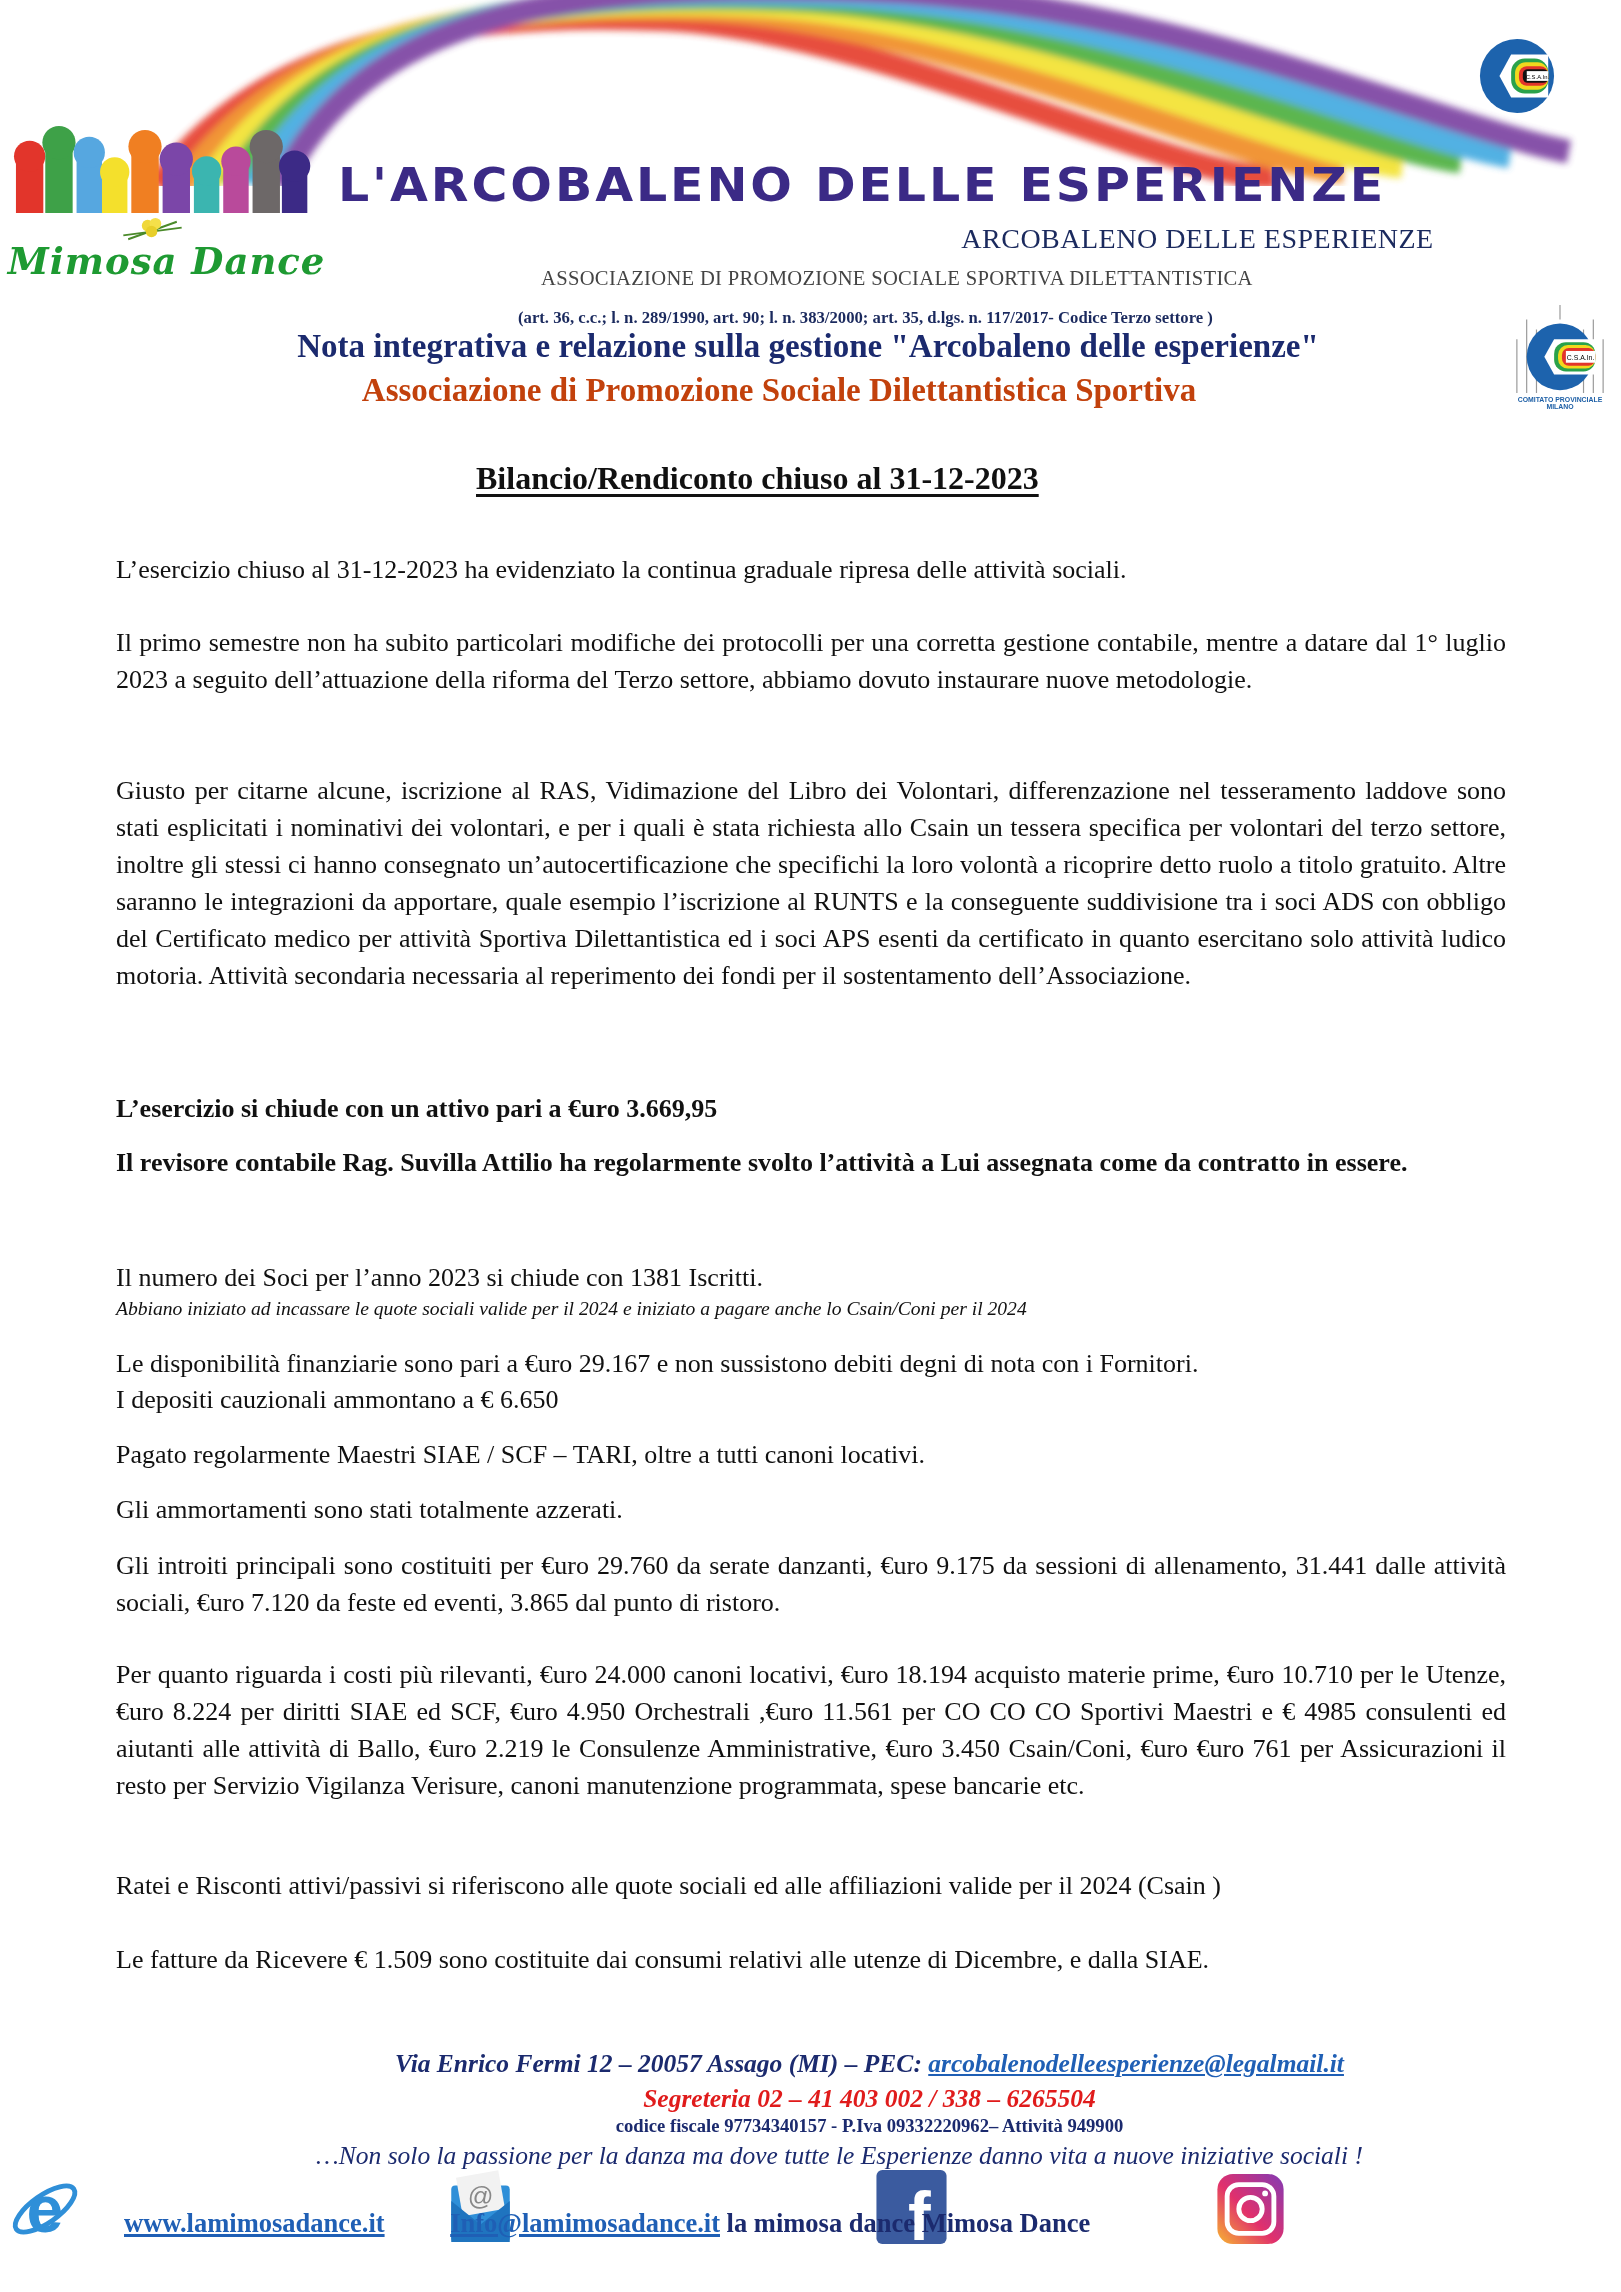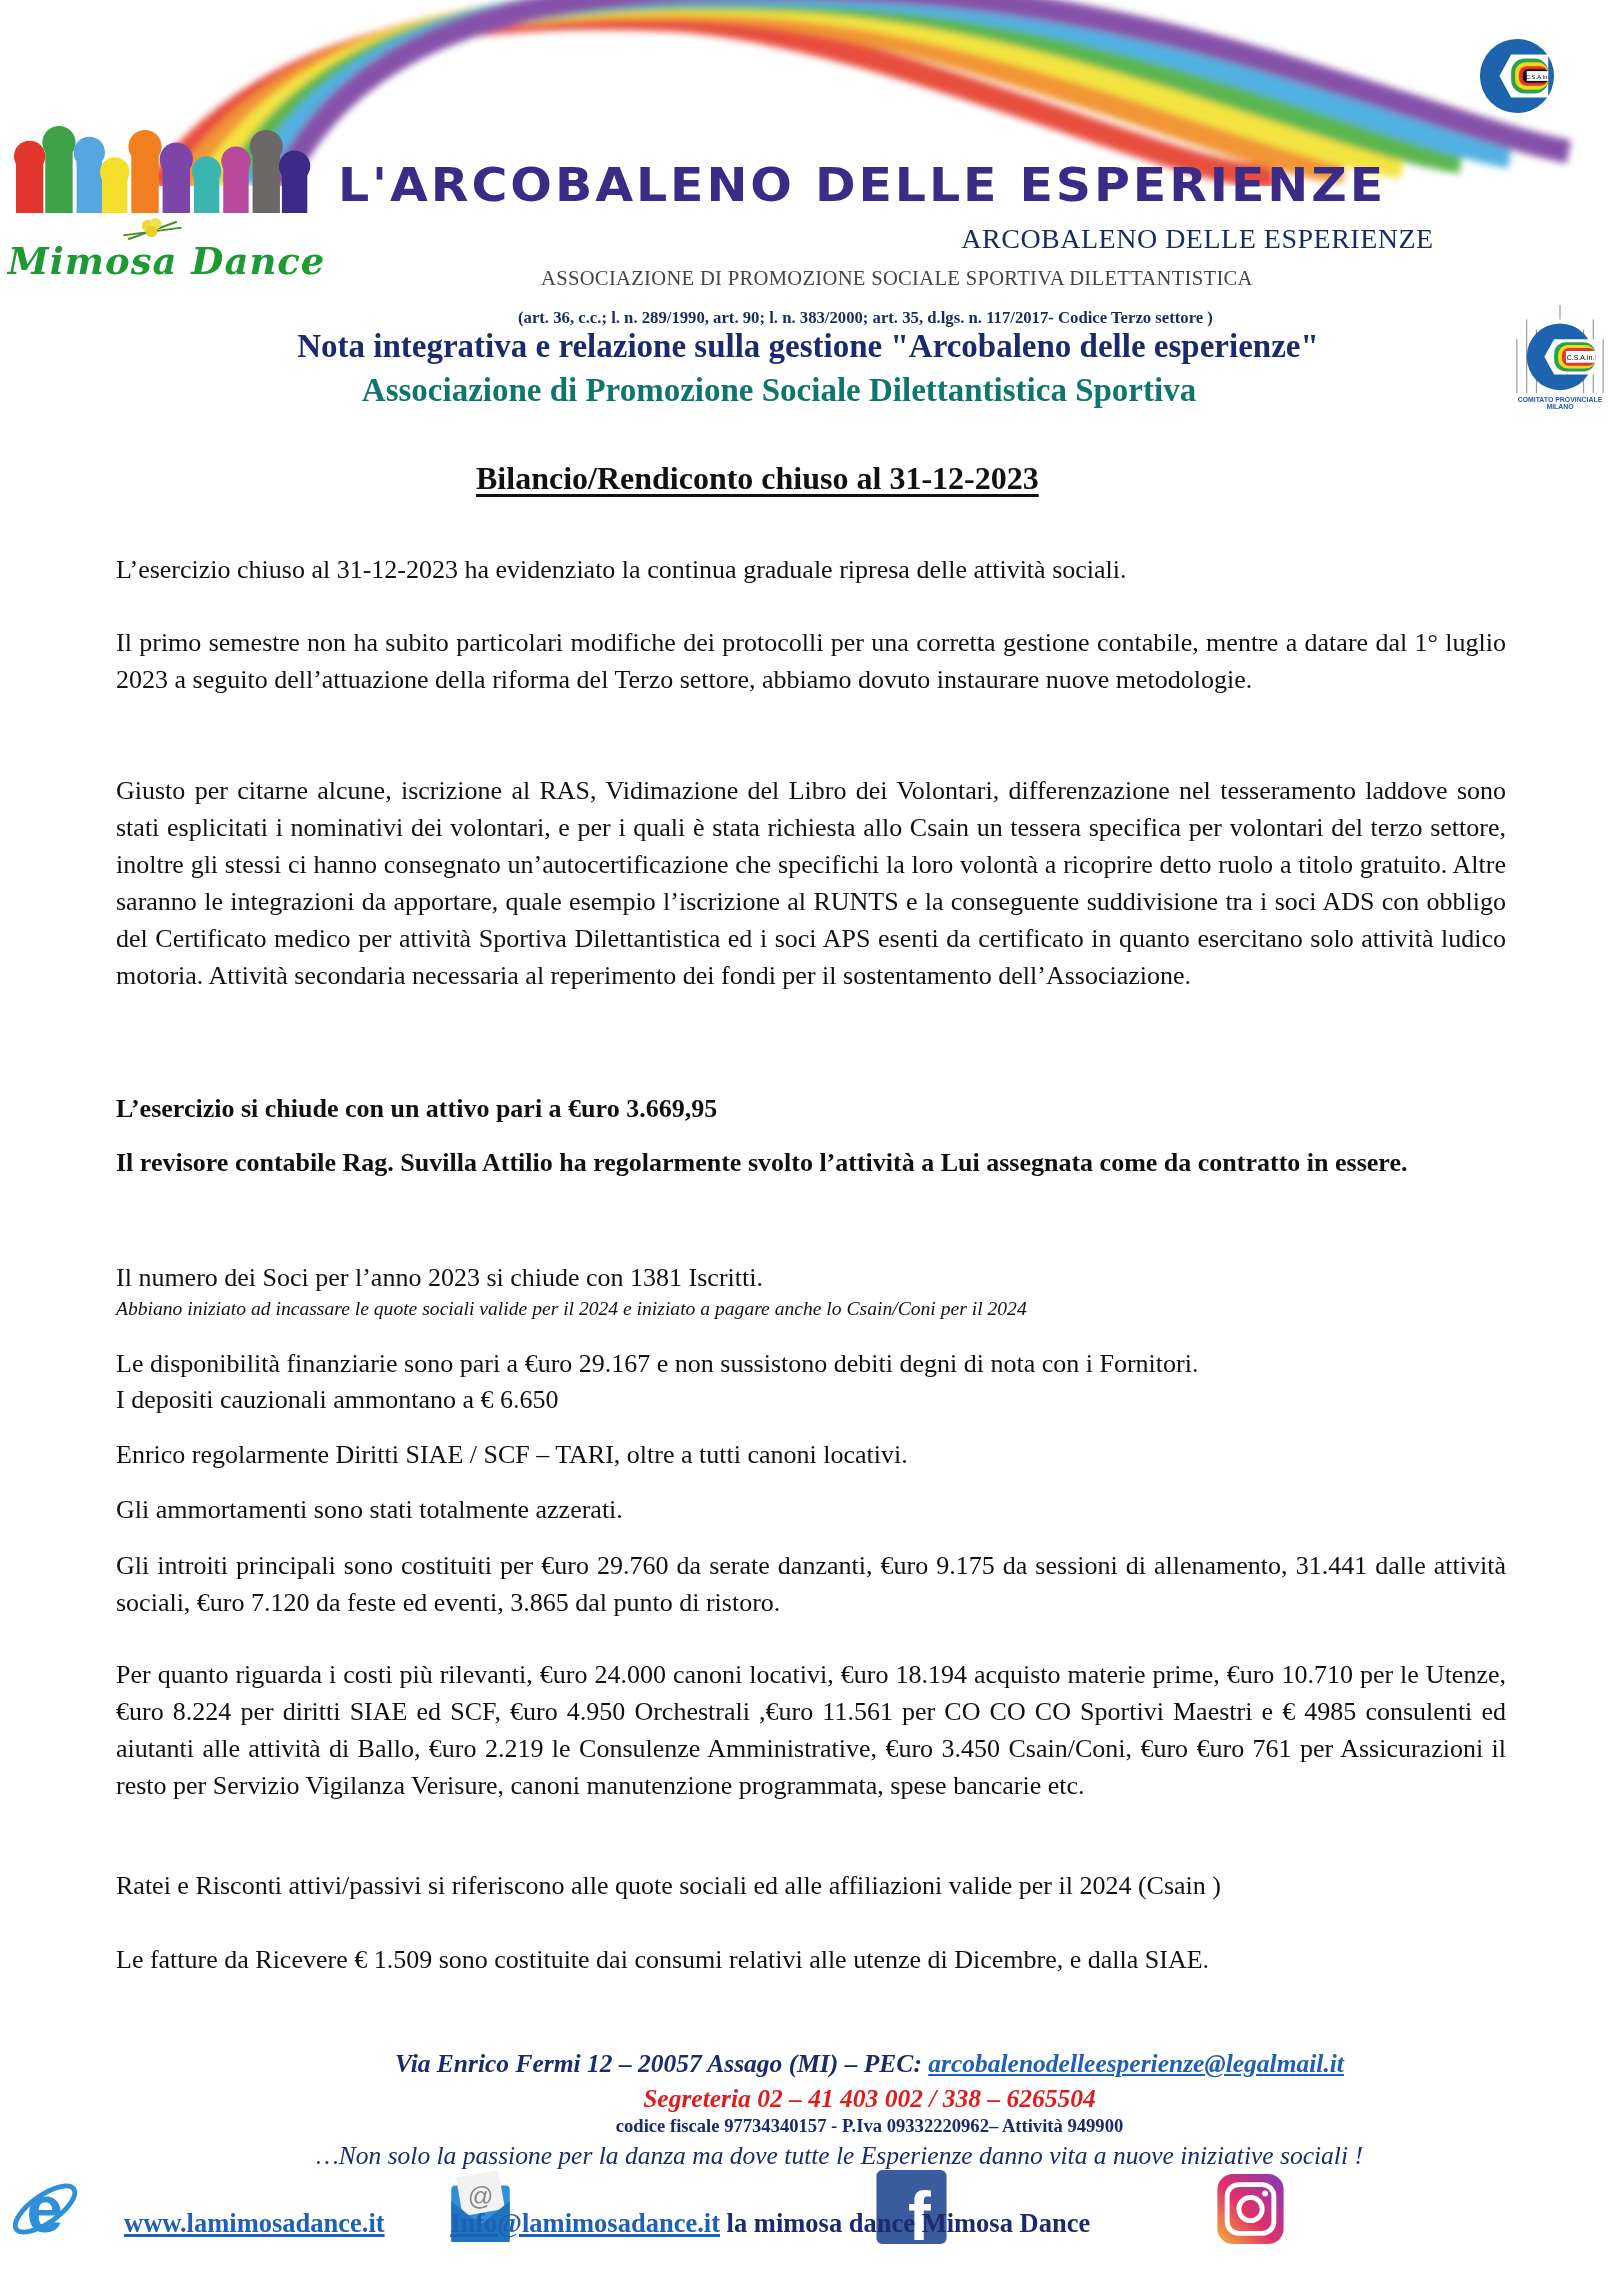--- a/index.html
+++ b/index.html
@@ -18,21 +18,21 @@
   .assoc-sub { position: absolute; top: 267px; left: 541px; font-size: 20.6px; color: #444; letter-spacing: 0.3px; white-space: nowrap; }
   .assoc-law { position: absolute; top: 308px; left: 518px; font-size: 16.7px; font-weight: bold; color: #1b2a5e; white-space: nowrap; }
 
   .csain-milano { position: absolute; left: 1507px; top: 300px; width: 106px; height: 110px; }
   .csain-milano .cap { position: absolute; bottom: 0; left: 0; width: 106px; text-align: center;
                        font-family: "Liberation Sans", sans-serif; font-size: 6.9px; font-weight: bold; color: #1d5fa6; }
 
   .nota-title { position: absolute; left: 0; width: 1470px; top: 328px; text-align: center;
                 font-size: 33px; font-weight: bold; color: #1b2a6e; padding-left: 44px; white-space: nowrap; margin-left: 29px; }
   .nota-sub { position: absolute; left: 0; width: 1470px; top: 372px; text-align: center;
-              font-size: 33px; font-weight: bold; color: #0f766e; padding-left: 44px; white-space: nowrap; }
+              font-size: 33px; font-weight: bold; color: #c2410c; padding-left: 44px; white-space: nowrap; }
 
   .doc-title { position: absolute; left: 476px; top: 460px; font-size: 32px; font-weight: bold;
                text-decoration: underline; text-decoration-thickness: 2.9px; text-underline-offset: 4.9px; white-space: nowrap; }
 
   
   .p { position: absolute; left: 116px; width: 1390px; font-size: 26px; line-height: 37px; text-align: justify; }
   .p.b { font-weight: bold; }
   .p.small-it { font-size: 19.6px; font-style: italic; line-height: 25.5px; }
 
   
@@ -141,21 +141,21 @@
 
 <div class="p" style="top:551px">L’esercizio chiuso al 31-12-2023 ha evidenziato la continua graduale ripresa delle attività sociali.</div>
 <div class="p" style="top:624px">Il primo semestre non ha subito particolari modifiche dei protocolli per una corretta gestione contabile, mentre a datare dal 1° luglio 2023 a seguito dell’attuazione della riforma del Terzo settore, abbiamo dovuto instaurare nuove metodologie.</div>
 <div class="p" style="top:772px">Giusto per citarne alcune, iscrizione al RAS, Vidimazione del Libro dei Volontari,  differenzazione nel tesseramento laddove sono stati esplicitati i nominativi dei volontari, e per i quali è stata richiesta allo Csain un tessera specifica per volontari del terzo settore, inoltre gli stessi ci hanno consegnato un’autocertificazione che specifichi la loro volontà a ricoprire detto ruolo a titolo gratuito. Altre saranno le integrazioni da apportare, quale esempio l’iscrizione al RUNTS e la conseguente suddivisione tra i soci ADS con obbligo del Certificato medico per attività Sportiva Dilettantistica ed i soci APS esenti da certificato in quanto esercitano solo attività ludico motoria. Attività secondaria necessaria al reperimento dei fondi per il sostentamento dell’Associazione.</div>
 <div class="p b" style="top:1090px">L’esercizio si chiude con un attivo pari a €uro 3.669,95</div>
 <div class="p b" style="top:1144px">Il revisore contabile Rag. Suvilla Attilio ha regolarmente svolto l’attività a Lui assegnata come da contratto in essere.</div>
 <div class="p" style="top:1259px">Il numero dei Soci per l’anno 2023 si chiude con 1381 Iscritti.</div>
 <div class="p small-it" style="top:1296px">Abbiano iniziato ad incassare le quote sociali valide per il 2024  e iniziato a pagare anche lo Csain/Coni  per il 2024</div>
 <div class="p" style="top:1345px">Le disponibilità finanziarie sono pari a €uro 29.167 e non sussistono debiti degni di nota con i Fornitori.</div>
 <div class="p" style="top:1381px">I depositi cauzionali ammontano a € 6.650</div>
-<div class="p" style="top:1436px">Enrico regolarmente Diritti SIAE / SCF – TARI,  oltre a tutti canoni locativi.</div>
+<div class="p" style="top:1436px">Pagato regolarmente Maestri SIAE / SCF – TARI,  oltre a tutti canoni locativi.</div>
 <div class="p" style="top:1491px">Gli ammortamenti sono stati totalmente azzerati.</div>
 <div class="p" style="top:1547px">Gli introiti principali sono costituiti per €uro 29.760 da serate danzanti, €uro 9.175 da sessioni di allenamento, 31.441 dalle attività sociali,  €uro 7.120 da feste ed eventi, 3.865 dal punto di ristoro.</div>
 <div class="p" style="top:1656px">Per quanto riguarda i costi più rilevanti, €uro 24.000 canoni locativi, €uro 18.194 acquisto materie prime, €uro 10.710 per le Utenze,  €uro 8.224 per diritti SIAE ed SCF,  €uro 4.950 Orchestrali ,€uro 11.561 per CO CO CO Sportivi Maestri e € 4985 consulenti ed aiutanti alle attività di Ballo, €uro 2.219 le Consulenze Amministrative, €uro 3.450 Csain/Coni, €uro  €uro 761 per Assicurazioni  il resto per Servizio Vigilanza Verisure, canoni manutenzione programmata, spese bancarie etc.</div>
 <div class="p" style="top:1867px">Ratei e Risconti attivi/passivi si riferiscono alle quote sociali ed alle affiliazioni valide per il 2024  (Csain )</div>
 <div class="p" style="top:1941px">Le fatture da Ricevere € 1.509  sono costituite dai consumi relativi alle utenze di Dicembre, e dalla SIAE.</div>
 
 <div class="foot addr">
   <span>Via Enrico Fermi 12  –  20057 Assago  (MI)  – PEC:</span>
   <a>arcobalenodelleesperienze@legalmail.it</a>
 </div>

